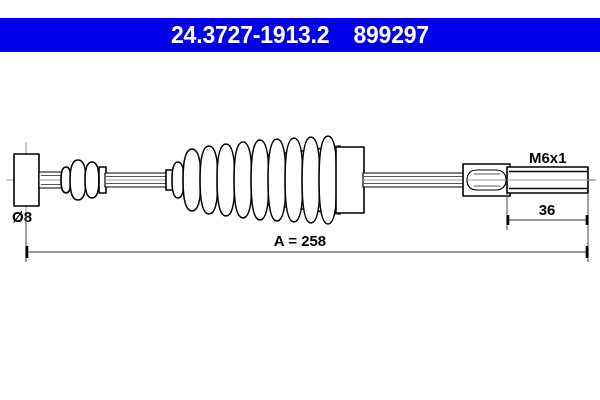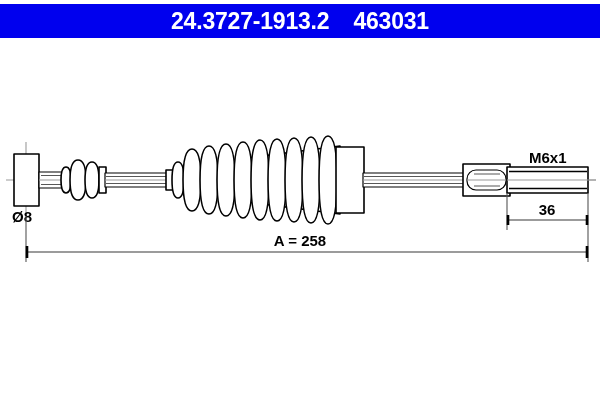--- a/index.html
+++ b/index.html
@@ -13,21 +13,21 @@
   #root {
     position: relative;
     width: 600px;
     height: 400px;
     background: #ffffff;
     overflow: hidden;
   }
   #header-bar {
     position: absolute;
     left: 0;
-    top: 4px;
+    top: 18px;
     width: 600px;
     height: 34px;
     background: #0000ee;
     display: flex;
     align-items: center;
     justify-content: center;
     gap: 24px;
   }
   .header-text {
     color: #ffffff;
@@ -97,21 +97,21 @@
     fill: none;
   }
 </style>
 </head>
 <body>
 
 <div id="root">
 
   <div id="header-bar">
     <span class="header-text">24.3727-1913.2</span>
-    <span class="header-text">463031</span>
+    <span class="header-text">899297</span>
   </div>
 
   <div id="drawing-area">
     <svg id="part-drawing" width="600" height="366" viewBox="0 0 600 366">
 
       <g>
         <line class="centerline" x1="6" y1="146" x2="596" y2="146"></line>
         <line class="centerline" x1="26" y1="108" x2="26" y2="182"></line>
       </g>
 

